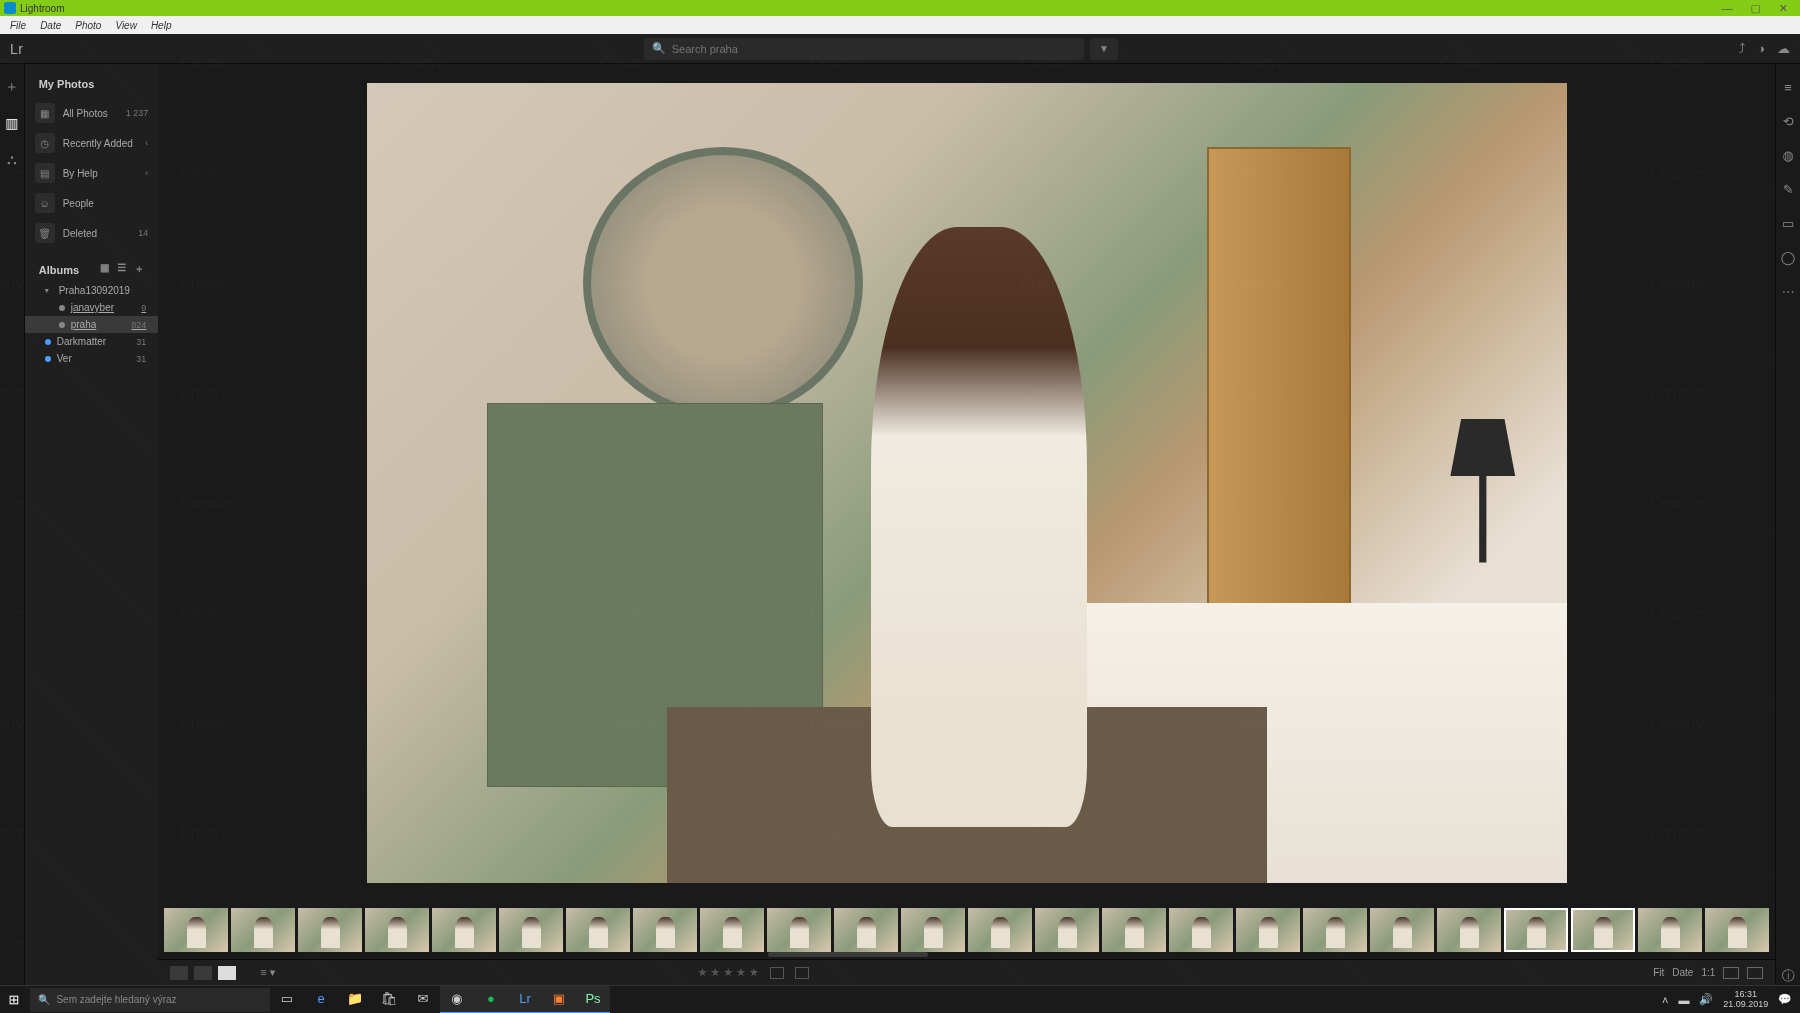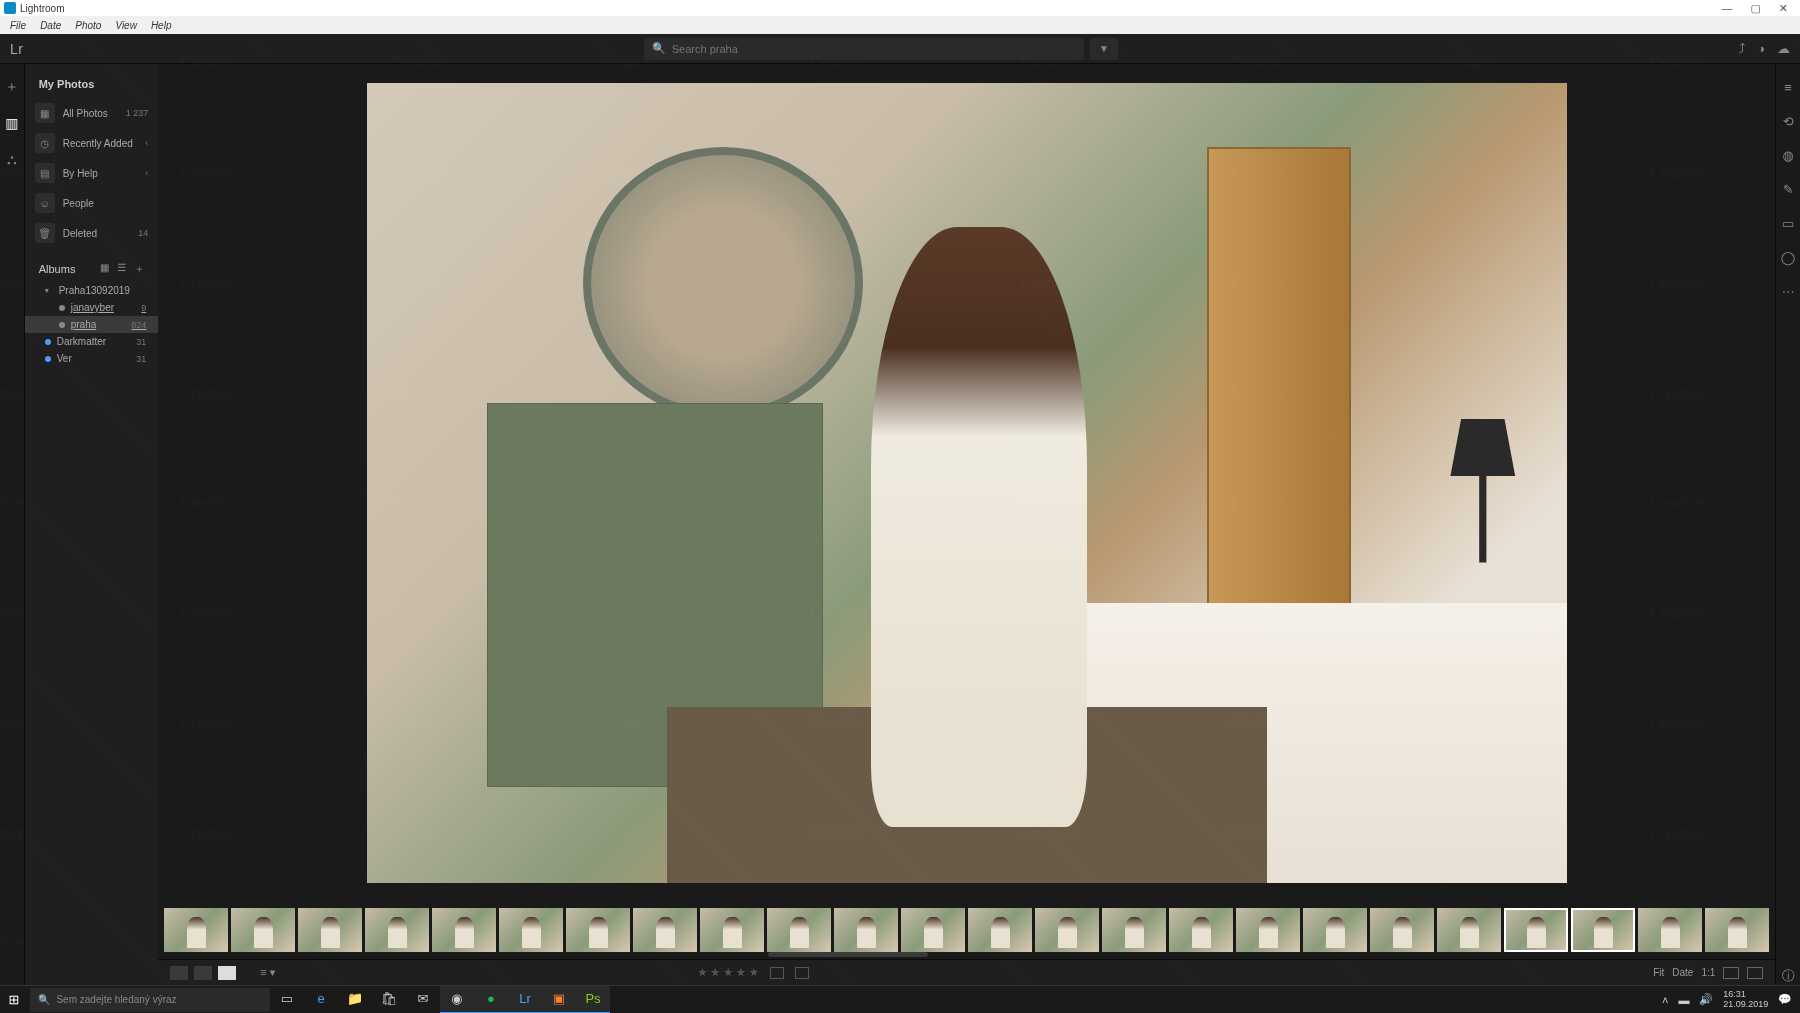--- a/index.html
+++ b/index.html
@@ -1,19 +1,19 @@
 <!DOCTYPE html>
 <html><head>
 <meta charset="utf-8">
 <style>
 * { margin: 0; padding: 0; box-sizing: border-box; font-family: 'Segoe UI', Arial, sans-serif; user-select: none; }
 body { background: #1a1a1a; width: 1800px; height: 1013px; overflow: hidden; position: relative; }
 
 
-.title-bar { background: #ffffff; height: 16px; display: flex; align-items: center; padding: 0 4px; font-size: 10px; color: #333; }
+.title-bar { background: #84cc16; height: 16px; display: flex; align-items: center; padding: 0 4px; font-size: 10px; color: #333; }
 .title-bar .icon { width: 12px; height: 12px; background: #0a8cc7; margin-right: 4px; border-radius: 2px; }
 .title-bar .controls { margin-left: auto; display: flex; gap: 18px; font-size: 11px; color: #555; padding-right: 8px; }
 .title-bar .controls span { cursor: pointer; }
 
 
 .menu-bar { background: #f0f0f0; height: 18px; display: flex; align-items: center; padding: 0 4px; font-size: 10px; color: #333; gap: 2px; }
 .menu-bar span { padding: 0 6px; cursor: pointer; font-style: italic; }
 
 
 .app-bar { background: #1f1f1f; height: 30px; display: flex; align-items: center; padding: 0 10px; border-bottom: 1px solid #0a0a0a; }
@@ -34,21 +34,21 @@
 .left-rail .ri.active { color: #fff; }
 
 
 .sidebar { width: 186px; background: #1f1f1f; padding: 10px 0; overflow-y: auto; }
 .sidebar-title { color: #ccc; font-size: 11px; font-weight: 600; padding: 4px 14px 8px; }
 .nav-item { display: flex; align-items: center; padding: 5px 10px; color: #aaa; font-size: 10px; cursor: pointer; gap: 8px; }
 .nav-item .ni { width: 20px; height: 20px; background: #2d2d2d; border-radius: 3px; display: flex; align-items: center; justify-content: center; font-size: 10px; color: #888; }
 .nav-item .count { margin-left: auto; font-size: 9px; color: #777; }
 .nav-item .chev { margin-left: auto; font-size: 9px; color: #777; }
 
-.albums-header { display: flex; align-items: center; padding: 14px 14px 6px; color: #ccc; font-size: 11px; font-weight: 400; }
+.albums-header { display: flex; align-items: flex-end; padding: 14px 14px 6px; color: #ccc; font-size: 11px; font-weight: 700; }
 .albums-header .actions { margin-left: auto; display: flex; gap: 8px; color: #888; font-size: 10px; }
 .albums-header .actions span { cursor: pointer; }
 
 .tree-item { display: flex; align-items: center; padding: 3px 12px 3px 20px; color: #aaa; font-size: 10px; cursor: pointer; gap: 6px; }
 .tree-item.sub { padding-left: 34px; text-decoration: underline; }
 .tree-item.selected { background: #3a3a3a; }
 .tree-item .disc { width: 6px; height: 6px; border-radius: 50%; background: #888; }
 .tree-item .disc.blue { background: #4a9eff; }
 .tree-item .caret { font-size: 8px; color: #888; width: 8px; }
 .tree-item .cnt { margin-left: auto; font-size: 9px; color: #777; }
@@ -90,21 +90,21 @@
 .right-rail .rr { width: 18px; height: 18px; color: #888; cursor: pointer; display: flex; align-items: center; justify-content: center; font-size: 13px; }
 
 
 .taskbar { position: absolute; bottom: 0; left: 0; right: 0; height: 28px; background: #1a1a1a; display: flex; align-items: center; border-top: 1px solid #333; }
 .start-btn { width: 28px; height: 28px; display: flex; align-items: center; justify-content: center; color: #fff; cursor: pointer; font-size: 13px; }
 .task-search { background: #2a2a2a; height: 24px; width: 240px; display: flex; align-items: center; padding: 0 8px; color: #888; font-size: 10px; gap: 6px; margin-left: 2px; }
 .task-icons { display: flex; height: 28px; }
 .task-icons .ti { width: 34px; height: 28px; display: flex; align-items: center; justify-content: center; color: #ccc; font-size: 13px; cursor: pointer; border-bottom: 2px solid transparent; }
 .task-icons .ti.active { background: #2a2a2a; border-bottom-color: #4a9eff; }
 .tray { margin-left: auto; display: flex; align-items: center; gap: 10px; padding: 0 8px; color: #ccc; font-size: 9px; }
-.tray .clock { text-align: left; line-height: 1.1; }
+.tray .clock { text-align: center; line-height: 1.1; }
 .tray .ti2 { cursor: pointer; font-size: 11px; }
 
 
 .watermark { position: absolute; inset: 34px 0 28px 0; pointer-events: none; opacity: 0.13; background-image: repeating-linear-gradient(45deg, transparent 0, transparent 120px, rgba(255,255,255,0.06) 120px, rgba(255,255,255,0.06) 121px); }
 .wm-text { position: absolute; color: #fff; font-size: 16px; font-style: italic; font-family: Georgia, serif; white-space: nowrap; pointer-events: none; opacity: 0.18; }
 </style>
 </head>
 <body>
 
 <div class="title-bar">
@@ -297,21 +297,21 @@
   <div class="task-icons">
     <div class="ti">▭</div>
     <div class="ti" style="color:#4a9eff">e</div>
     <div class="ti" style="color:#ffc040">📁</div>
     <div class="ti">🛍</div>
     <div class="ti">✉</div>
     <div class="ti active">◉</div>
     <div class="ti active" style="color:#1db954">●</div>
     <div class="ti active" style="color:#4a9eff">Lr</div>
     <div class="ti active" style="color:#ff8030">▣</div>
-    <div class="ti active" style="color:#84cc16">Ps</div>
+    <div class="ti active" style="color:#86efac">Ps</div>
   </div>
   <div class="tray">
     <span class="ti2">˄</span>
     <span class="ti2">▬</span>
     <span class="ti2">🔊</span>
     <div class="clock">
       <div>16:31</div>
       <div>21.09.2019</div>
     </div>
     <span class="ti2">💬</span>

